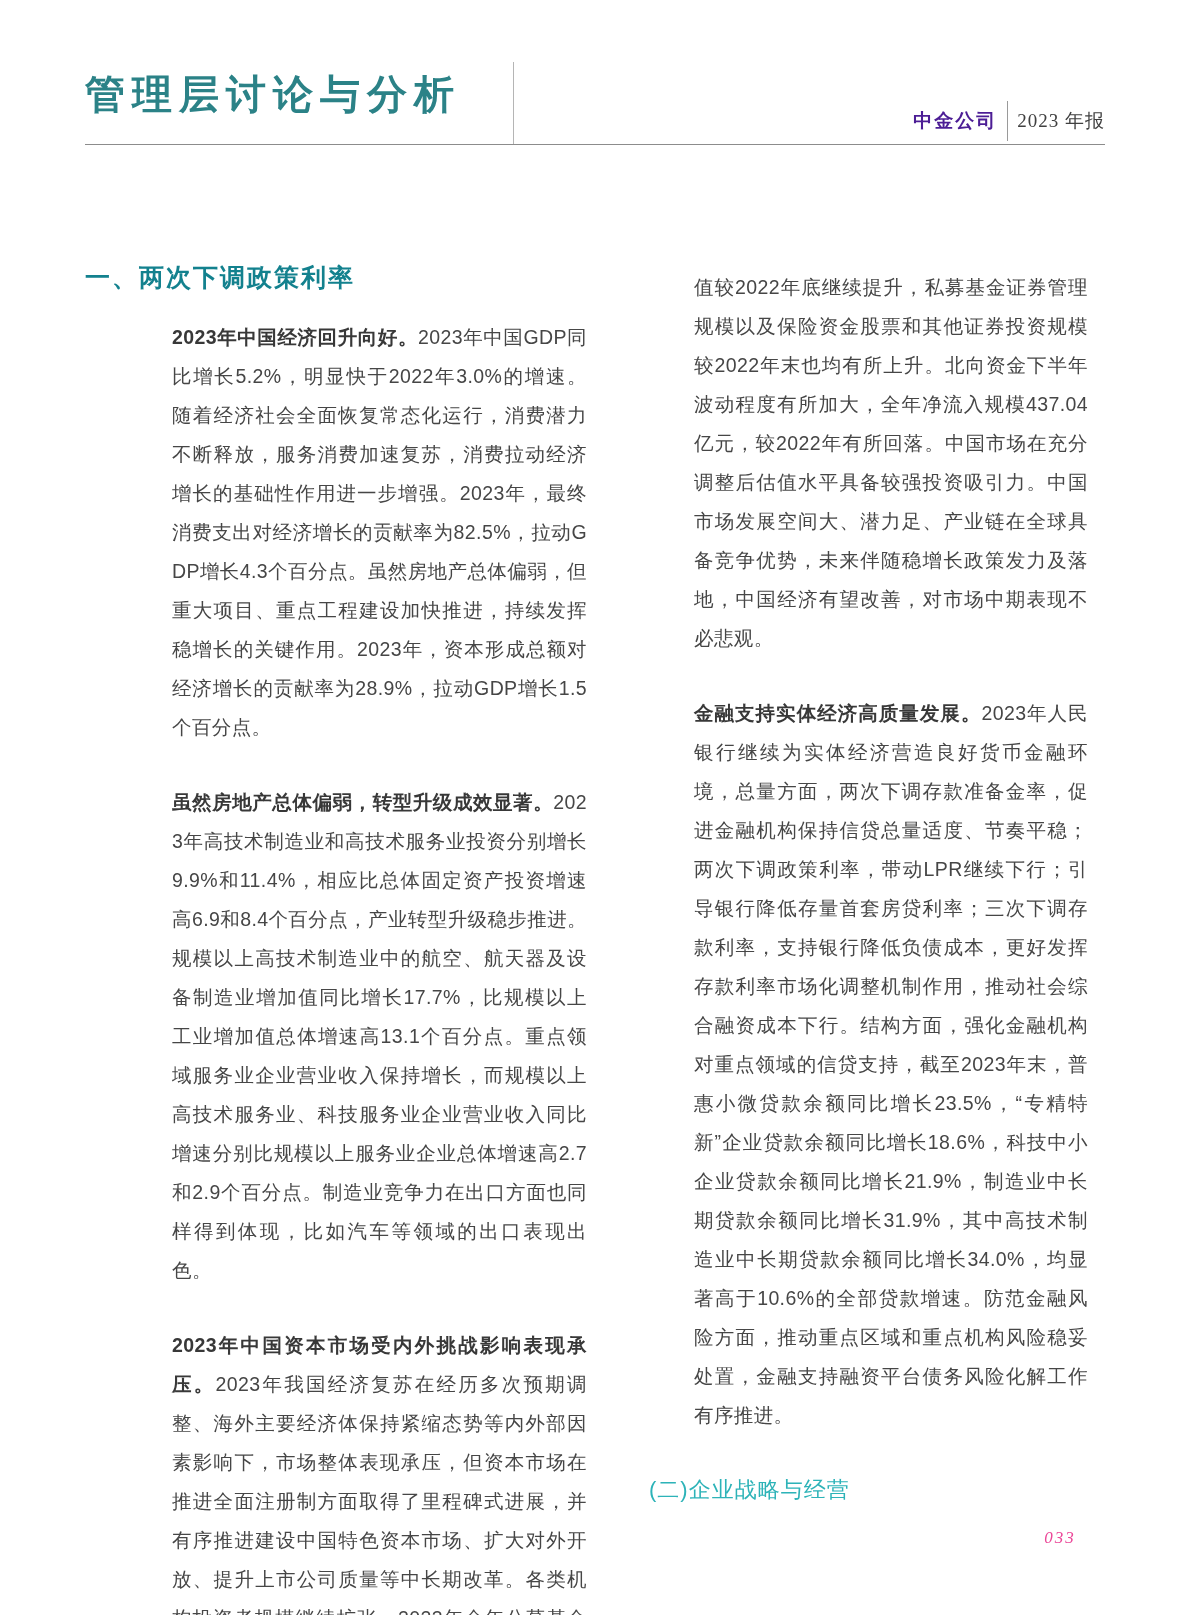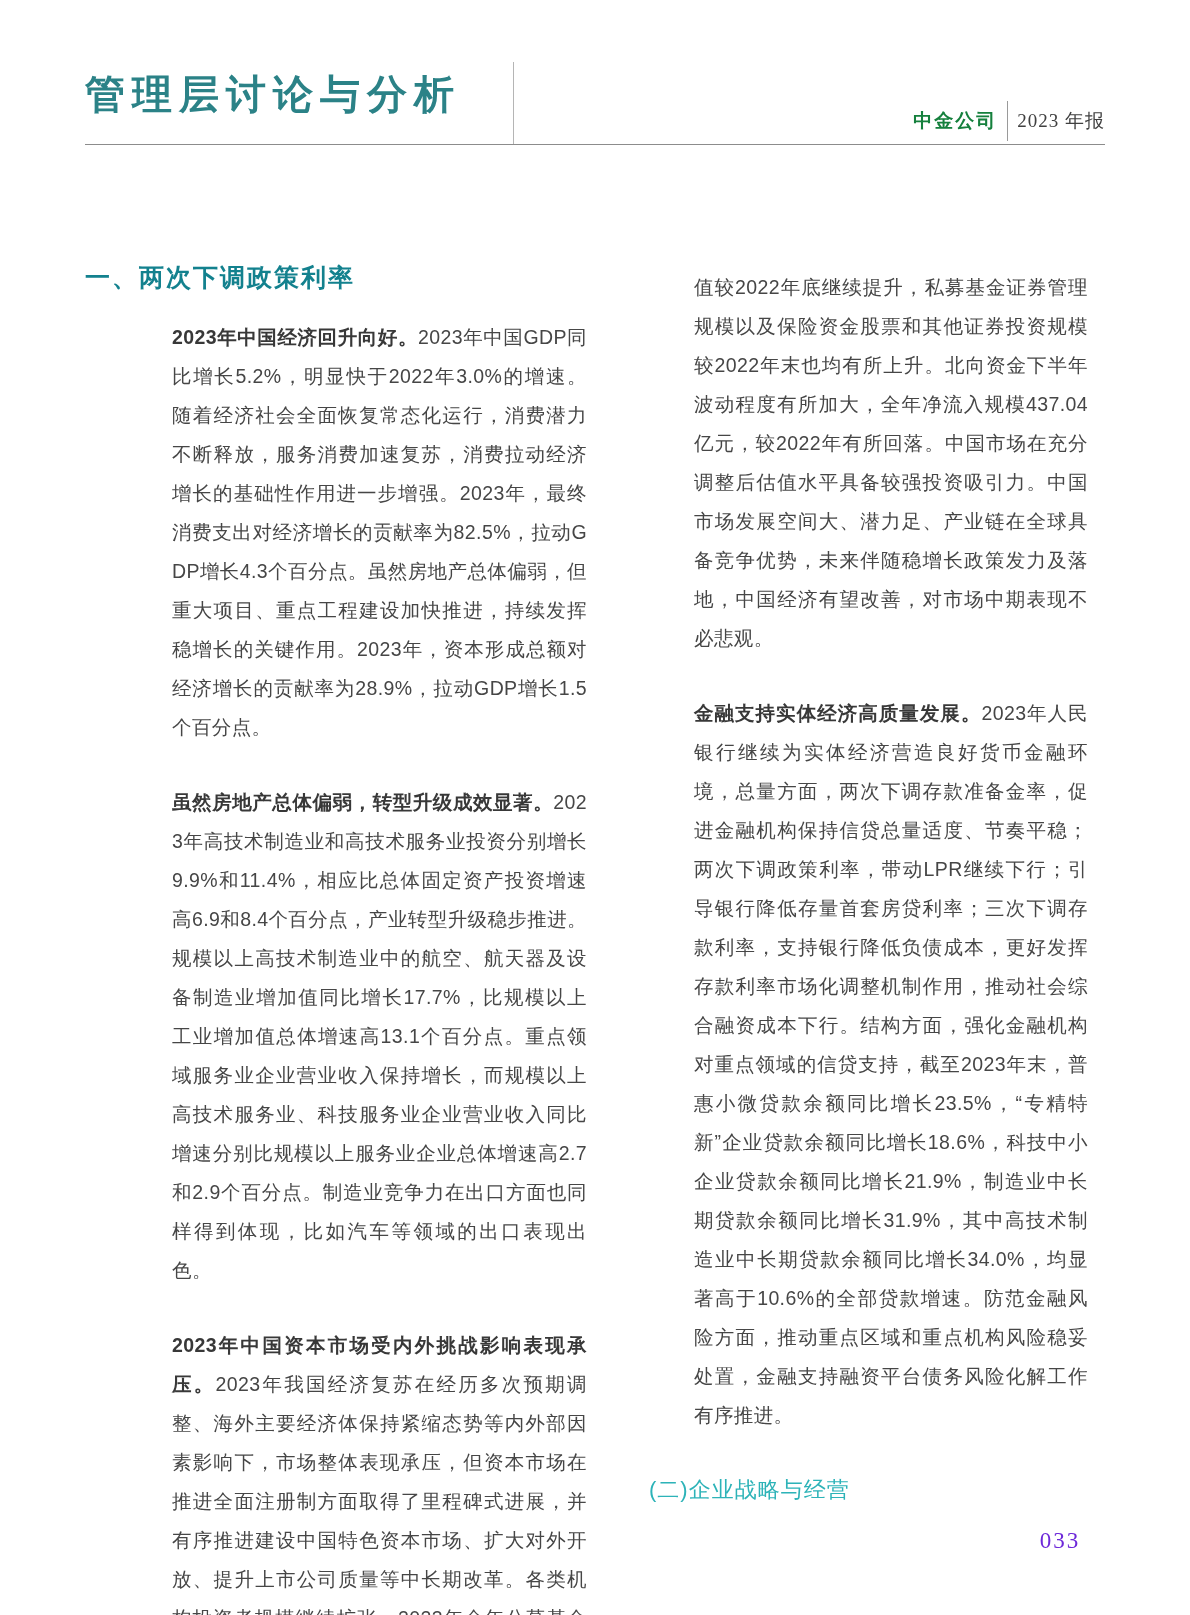--- a/index.html
+++ b/index.html
@@ -25,21 +25,21 @@
   .header-vline{
     position:absolute;left:513px;top:62px;
     width:1px;height:83px;background:#b5b5b5;
   }
   .header-right{
     position:absolute;left:890px;top:101px;width:215px;
     display:flex;align-items:center;
     font-family:"Liberation Serif","DejaVu Serif",serif;
     font-size:19px;line-height:40px;
   }
-  .company{color:#15803d;font-weight:700;letter-spacing:2px;margin-left:auto;}
+  .company{color:#4c1d95;font-weight:700;letter-spacing:2px;margin-left:auto;}
   .hr-sep{width:1px;height:40px;background:#9a9a9a;margin:0 9px 0 10px;}
   .year{color:#404040;letter-spacing:1px;}
   .header-rule{
     position:absolute;left:85px;top:144px;
     width:1020px;height:1px;background:#8c8c8c;
   }
   
   .col{position:absolute;top:262px;}
   .col-left{left:85px;width:503px;}
   .col-right{left:649px;width:441px;}
@@ -62,21 +62,21 @@
   }
   .col-left p.first{margin-top:26px;}
   .col-right p{margin-left:45px;width:394px;}
   .col-right p.first{margin-top:6px;}
   .col-right p.after-h2{margin-top:15px;}
   .lead{font-weight:700;color:#383838;}
   
   .page-number{
     position:absolute;left:1030px;top:1528px;width:60px;
     font-family:"Liberation Serif","DejaVu Serif",serif;
-    font-size:23px;color:#6d28d9;letter-spacing:2px;text-align:center;
+    font-size:17px;color:#ec4899;letter-spacing:2px;text-align:center;font-style:italic;
   }
 </style>
 </head>
 <body>
 
 <div class="page">
 
   <h1 class="doc-title">管理层讨论与分析</h1>
   <div class="header-vline"></div>
   <div class="header-right">

